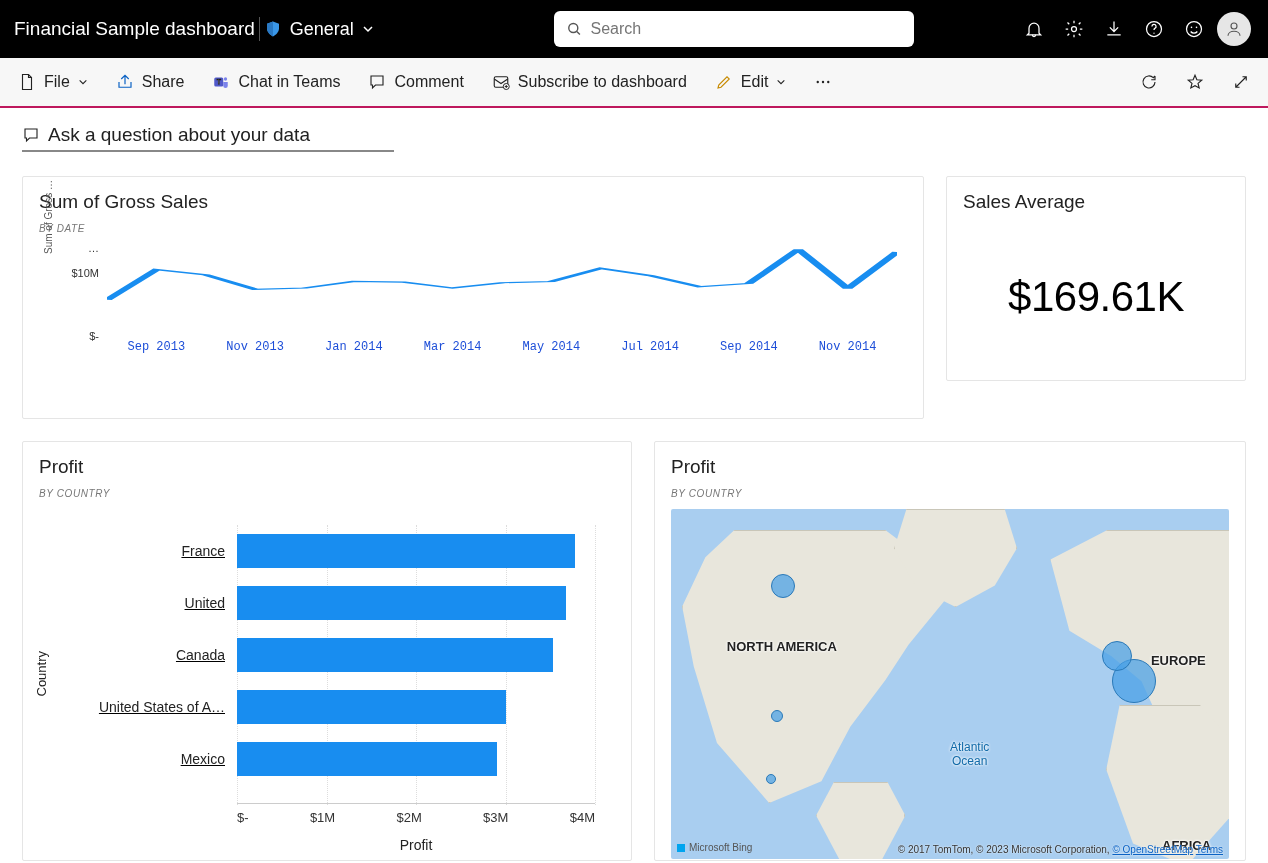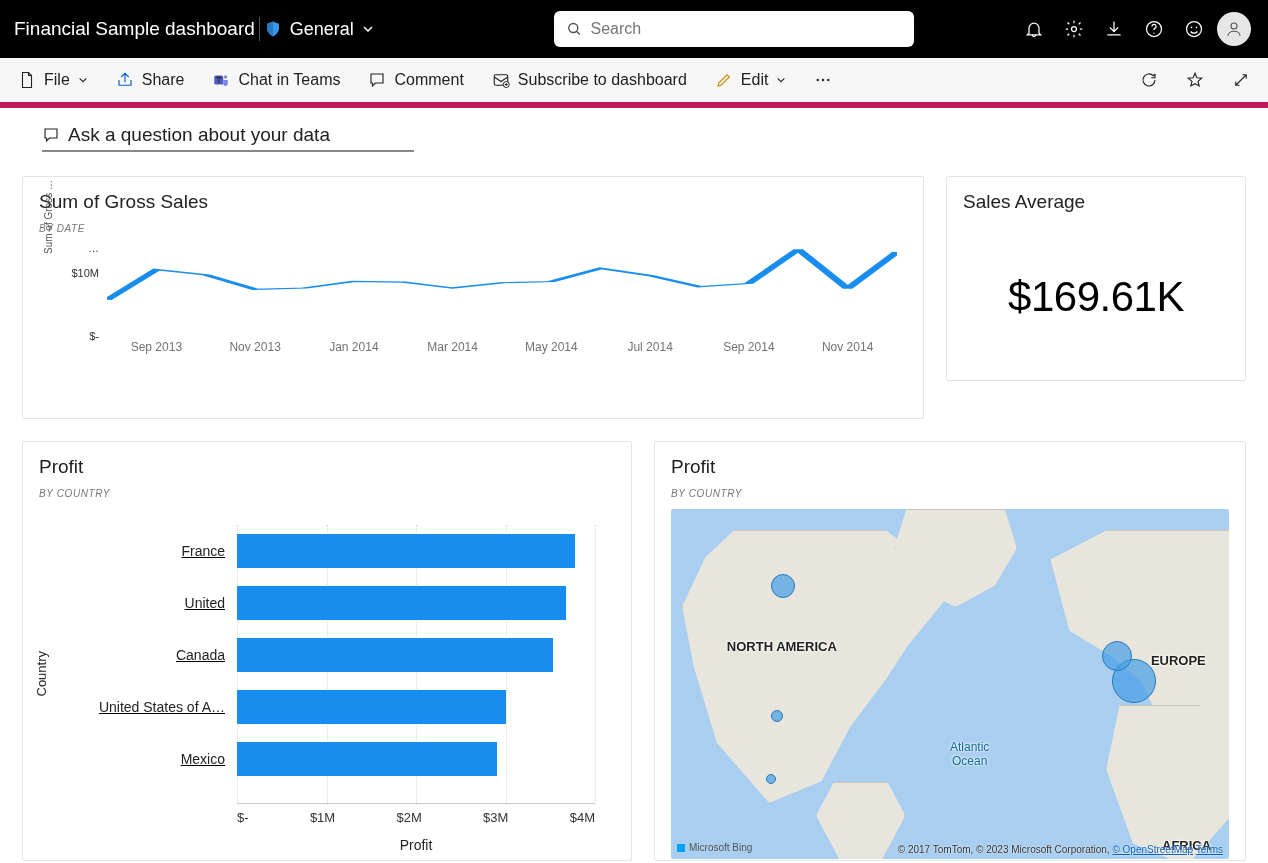--- a/index.html
+++ b/index.html
@@ -14,28 +14,28 @@
   .searchbox { flex: 0 0 360px; height: 36px; background: #fff; border-radius: 6px; display: flex; align-items: center; padding: 0 12px; gap: 8px; margin-left: 180px; }
   .searchbox input { border: none; outline: none; font-size: 16px; width: 100%; color: #555; background: transparent; }
   .topbar .spacer { flex: 1; }
   .topbar .icon-btn { width: 40px; height: 40px; display: flex; align-items: center; justify-content: center; cursor: pointer; }
   .topbar .avatar { width: 34px; height: 34px; border-radius: 50%; background: #e6e6e6; display: flex; align-items: center; justify-content: center; }
   .topbar svg.glyph { stroke: #fff; fill: none; }
   .searchbox svg { stroke: #555; fill: none; }
   .avatar svg { stroke: #555; fill: none; }
 
   
-  .actionbar { display: flex; align-items: center; height: 50px; background: #f7f7f7; border-bottom: 6px solid #be185d; padding: 0 18px; gap: 28px; color: #222; font-size: 16px; }
+  .actionbar { display: flex; align-items: center; height: 50px; background: #f7f7f7; border-bottom: 2px solid #be185d; padding: 0 18px; gap: 28px; color: #222; font-size: 16px; }
   .actionbar .a-item { display: flex; align-items: center; gap: 8px; cursor: pointer; }
   .actionbar svg { stroke: #222; fill: none; }
   .actionbar .right { margin-left: auto; display: flex; gap: 28px; }
   .chev-sm { width: 10px; height: 10px; }
 
   
-  .qna-wrap { padding: 16px 14px 6px 22px; margin-left: 20px; }
+  .qna-wrap { padding: 16px 14px 6px 22px; }
   .qna { display: inline-flex; align-items: center; gap: 8px; font-size: 19px; color: #222; border-bottom: 2px solid #888; padding-bottom: 4px; cursor: text; width: 372px; }
   .qna svg { stroke: #222; fill: none; }
 
   
   .dash { padding: 18px 22px; display: grid; grid-template-columns: 1fr 300px; grid-template-rows: 205px 420px; gap: 22px; }
   .tile { background: #fff; border: 1px solid #e5e5e5; border-radius: 2px; padding: 14px 16px; position: relative; overflow: hidden; }
   .tile .t-title { font-size: 19px; color: #222; }
   .tile .t-sub { font-size: 10px; letter-spacing: 0.06em; color: #777; margin-top: 10px; font-style: italic; }
 
   .tile-line { grid-column: 1; grid-row: 1; }
@@ -57,21 +57,21 @@
   .row2 .tile-map { flex: 1; height: 420px; }
 
   .kpi-value { font-size: 42px; font-weight: 300; text-align: center; margin-top: 60px; letter-spacing: -0.5px; }
 
   
   .line-chart { position: relative; margin: 10px 0 0 28px; height: 120px; }
   .y-label { position: absolute; left: -24px; top: 10px; transform: rotate(-90deg); transform-origin: left top; font-size: 10px; color: #555; white-space: nowrap; }
   .y-ticks { position: absolute; left: -4px; top: 0; height: 92px; width: 36px; }
   .y-ticks div { position: absolute; right: 0; font-size: 11px; color: #333; transform: translateY(-50%); }
   .line-plot { position: absolute; left: 40px; top: 0; right: 10px; height: 92px; }
-  .x-ticks { position: absolute; left: 40px; right: 10px; top: 96px; display: flex; justify-content: space-between; font-size: 12px; color: #737373; }
+  .x-ticks { position: absolute; left: 40px; right: 10px; top: 96px; display: flex; justify-content: space-between; font-size: 12px; color: #1d4ed8; font-family: Liberation Mono, monospace; }
   .x-ticks span { flex: 1; text-align: center; white-space: nowrap; }
 
   
   .bar-chart { position: relative; margin: 20px 0 0 10px; height: 340px; }
   .bc-ylabel { position: absolute; left: -8px; top: 170px; transform: rotate(-90deg); transform-origin: left center; font-size: 13px; color: #222; }
   .bc-rows { position: absolute; left: 28px; top: 6px; right: 20px; text-decoration: underline; }
   .bc-row { display: flex; align-items: center; height: 52px; }
   .bc-cat { width: 160px; text-align: right; padding-right: 12px; font-size: 14px; color: #222; }
   .bc-track { flex: 1; position: relative; height: 38px; }
   .bc-bar { position: absolute; left: 0; top: 2px; bottom: 2px; background: #188df0; }

